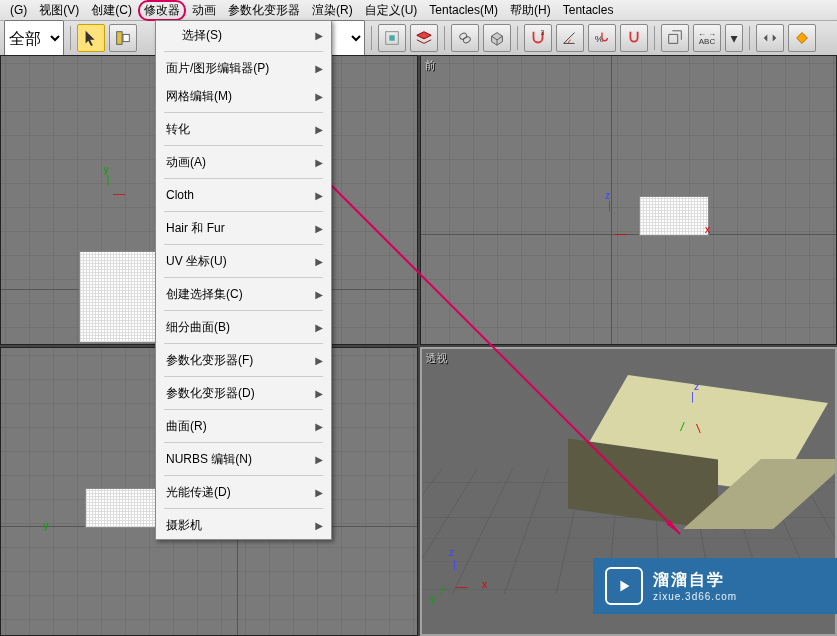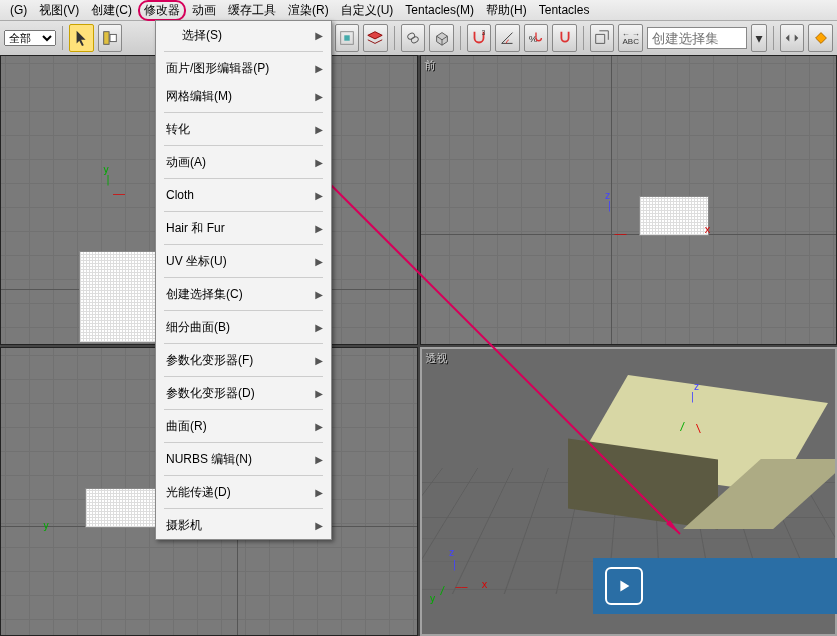--- a/index.html
+++ b/index.html
@@ -1,20 +1,20 @@
 <!DOCTYPE html>
 <html><head>
 <meta charset="utf-8">
 <style>
   html,body{margin:0;padding:0;width:837px;height:636px;font-family:"Microsoft YaHei","SimSun",sans-serif;font-size:12px;background:#808080;overflow:hidden}
   .menubar{height:20px;background:linear-gradient(#f0f0f0,#e0e0e0);border-bottom:1px solid #aaa;display:flex;align-items:center;padding-left:4px}
   .menubar .mitem{padding:2px 6px;color:#000;cursor:default;white-space:nowrap}
   .menubar .mitem.hl{border:2px solid #d6005a;border-radius:10px;padding:0 4px}
   .toolbar{height:34px;background:linear-gradient(#e4e4e4,#ccc);border-bottom:1px solid #888;display:flex;align-items:center;gap:4px;padding:0 4px}
-  .toolbar select{height:16px;font-size:11px;width:60px}
+  .toolbar select{height:36px;font-size:16px;width:60px}
   .toolbar .sep{width:1px;height:24px;background:#999;margin:0 2px}
   .tbtn{width:26px;height:26px;border:1px solid #888;background:linear-gradient(#f4f4f4,#d0d0d0);border-radius:2px;display:flex;align-items:center;justify-content:center;font-size:14px;color:#333}
   .tbtn.active{background:#ffe27a;border-color:#c9a200}
   .tbtn svg{width:18px;height:18px}
   .nameset{width:90px;height:20px;border:1px solid #888;background:#fff;padding:0 4px}
   .viewports{position:absolute;top:55px;left:0;right:0;bottom:0;display:grid;grid-template-columns:1fr 1fr;grid-template-rows:1fr 1fr;gap:2px;background:#444}
   .vp{position:relative;background:#7a7a7a;overflow:hidden;border:1px solid #222}
   .vp.active{border:2px solid #a3a3a3}
   .vp .label{position:absolute;top:2px;left:4px;color:#ccc;font-size:11px;text-shadow:1px 1px 0 #000;z-index:2}
   .grid{position:absolute;inset:0;background-image:linear-gradient(#717171 1px,transparent 1px),linear-gradient(90deg,#717171 1px,transparent 1px);background-size:24px 24px;background-position:-236px -233px}
@@ -45,21 +45,21 @@
 </style>
 </head>
 <body>
 
 <div class="menubar" id="menubar">
     <span class="mitem">(G)</span>
     <span class="mitem">视图(V)</span>
     <span class="mitem">创建(C)</span>
     <span class="mitem hl">修改器</span>
     <span class="mitem">动画</span>
-    <span class="mitem">缓存工具</span>
+    <span class="mitem">参数化变形器</span>
     <span class="mitem">渲染(R)</span>
     <span class="mitem">自定义(U)</span>
     <span class="mitem">Tentacles(M)</span>
     <span class="mitem">帮助(H)</span>
     <span class="mitem">Tentacles</span>
   </div>
 
 <div class="toolbar">
   <select>
     <option>全部</option>
@@ -135,21 +135,20 @@
   <div class="tbtn">
     <svg viewBox="0 0 20 20">
         <path d="M3 6h10v10H3z" fill="none" stroke="#555"></path>
         <path d="M7 2h10v10" fill="none" stroke="#555"></path>
       </svg>
   </div>
   <div class="tbtn" style="font-size:8px;flex-direction:column;line-height:1">
     <span>← →</span>
       <span>ABC</span>
   </div>
-  <input class="nameset" placeholder="创建选择集" style="">
   <div class="tbtn" style="width:16px">▾</div>
   <div class="sep"></div>
   <div class="tbtn">
     <svg viewBox="0 0 20 20">
         <path d="M10 2v16M3 10l4-4v8zM17 10l-4-4v8z" fill="#555"></path>
       </svg>
   </div>
   <div class="tbtn" style="overflow:hidden">
     <svg viewBox="0 0 20 20">
         <path d="M10 4l6 6-6 6-6-6z" fill="#ffa500" stroke="#a60"></path>
@@ -305,13 +304,17 @@
   <line x1="2" y1="2" x2="510" y2="510" stroke="#d6005a" stroke-width="2"></line>
   <polygon points="510,510 496,500 500,496" fill="#d6005a"></polygon>
 </svg>
 
 <div class="wm">
   <div class="logo">
     <svg viewBox="0 0 20 20" width="18" height="18">
         <polygon points="6,4 16,10 6,16" fill="#fff"></polygon>
       </svg>
   </div>
+  <div class="txt">
+    <div class="t1">溜溜自学</div>
+    <div class="t2">zixue.3d66.com</div>
+  </div>
 </div>
 
 </body></html>

